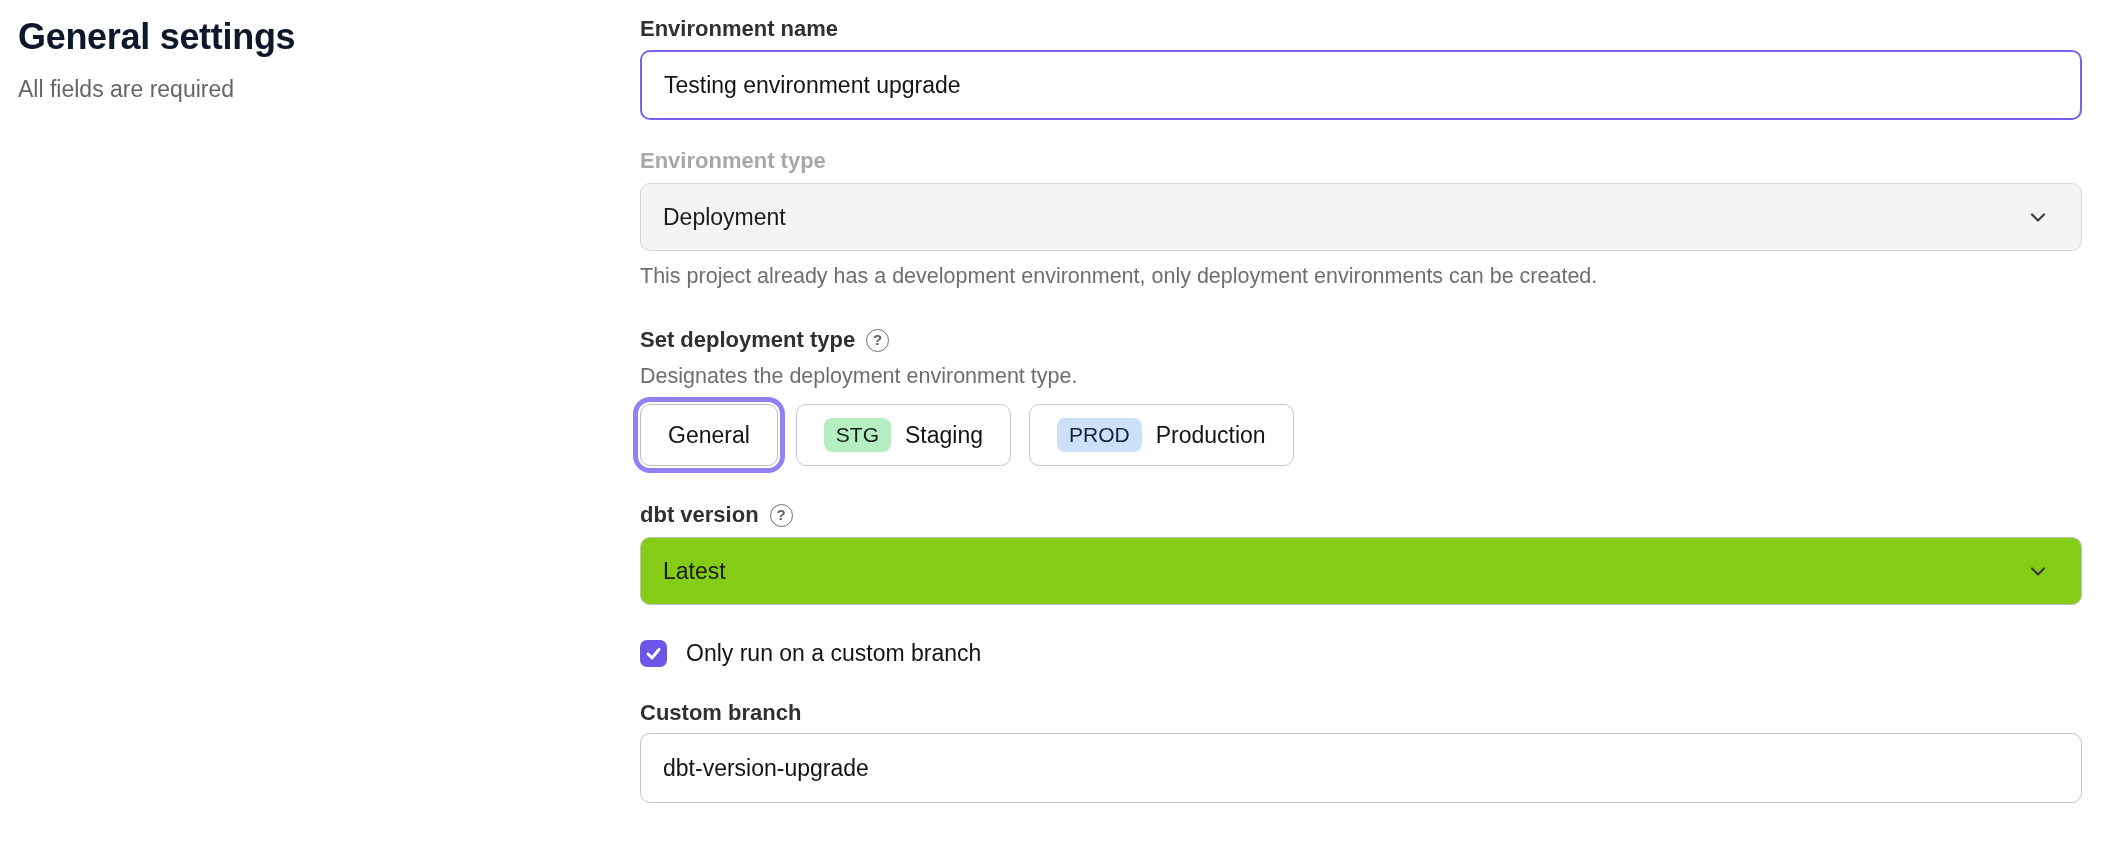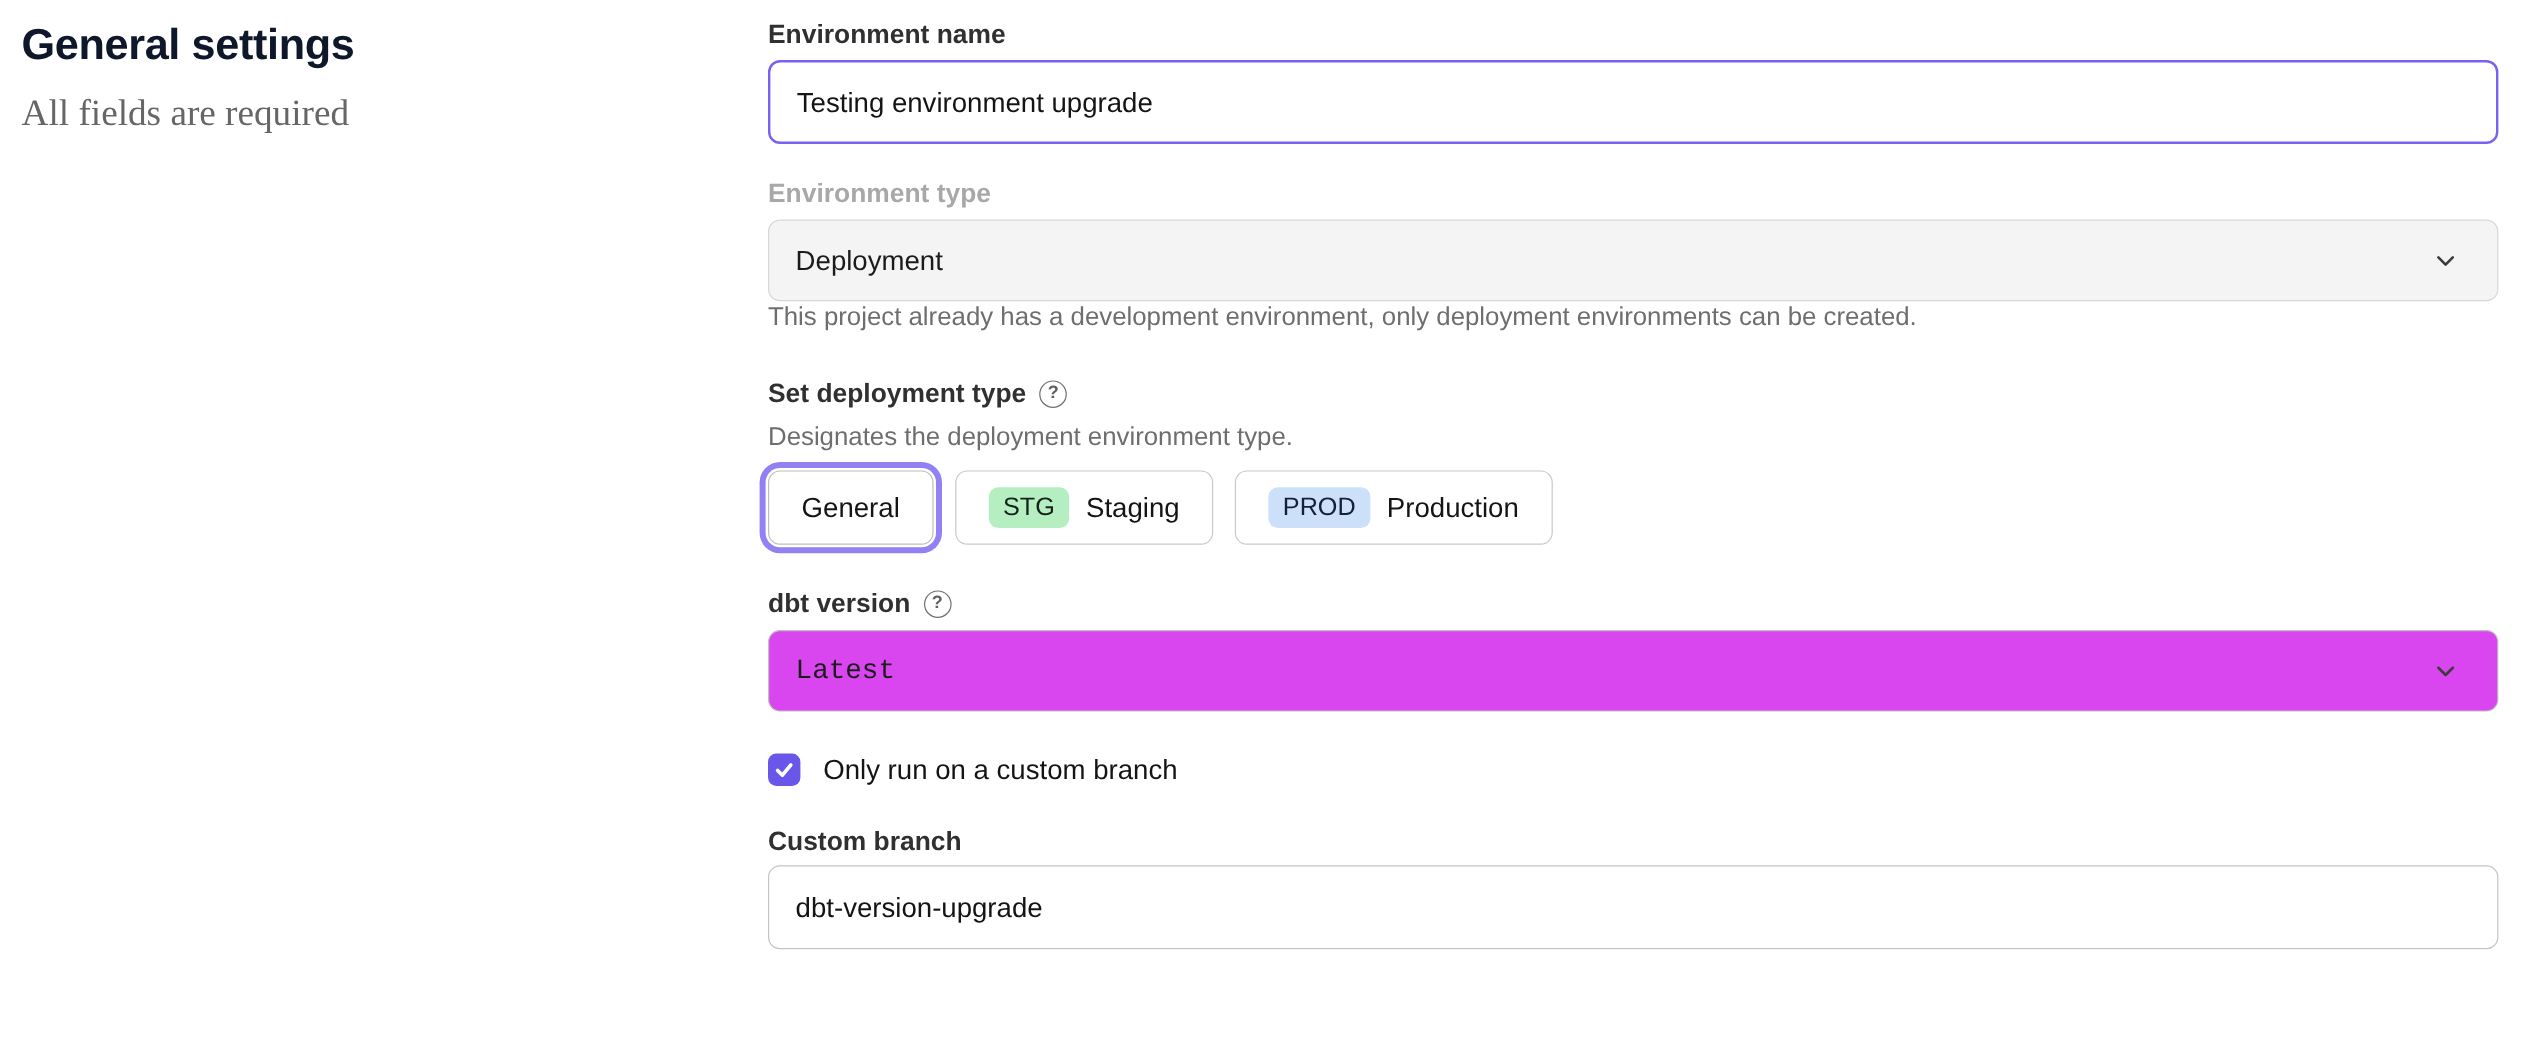--- a/index.html
+++ b/index.html
@@ -9,21 +9,21 @@
     background: #ffffff;
     font-family: "Liberation Sans", sans-serif;
     color: #1a1a1a;
     position: relative;
     overflow: hidden;
   }
 
   
   .left-col { position: absolute; left: 18px; top: 16px; width: 560px; }
   .page-title { font-size: 36px; font-weight: 700; color: #0f172a; margin: 0; letter-spacing: -0.3px; }
-  .page-subtitle { margin-top: 18px; font-size: 31px; color: #666666; font-family: Liberation Serif, serif; }
+  .page-subtitle { margin-top: 18px; font-size: 23px; color: #666666; }
 
   
   .form-col { position: absolute; left: 640px; top: 0; width: 1442px; }
 
   .field-label {
     font-size: 22px; font-weight: 600; color: #303030;
     line-height: 26px; display: flex; align-items: center;
   }
   .field-label.disabled { color: #a8a8a8; }
 
@@ -39,21 +39,21 @@
   .text-input.focused { border: 2.5px solid var(--accent, #7b61f0); }
   .text-input.normal  { border: 1.5px solid #c4c4c4; }
 
   .select-box {
     position: relative; width: 100%; height: 68px;
     border-radius: 10px; display: flex; align-items: center;
     padding: 0 22px; font-size: 23px; color: #1b1b1b;
     cursor: pointer;
   }
   .select-box.disabled { background: #f4f4f5; border: 1.5px solid #d7d7d7; }
-  .select-box.enabled  { background: #d946ef; border: 1.5px solid #bfbfbf; font-family: Liberation Mono, monospace; }
+  .select-box.enabled  { background: #84cc16; border: 1.5px solid #bfbfbf; }
   .select-box .chevron { position: absolute; right: 30px; top: 50%; transform: translateY(-50%); line-height: 0; }
 
   .help-icon {
     width: 23px; height: 23px; margin-left: 11px;
     border: 1.7px solid #6f6f6f; border-radius: 50%;
     color: #606060; font-size: 15px; font-weight: 700;
     display: inline-flex; align-items: center; justify-content: center;
     flex: 0 0 auto;
   }
 
@@ -85,21 +85,21 @@
     display: inline-flex; align-items: center; justify-content: center;
     cursor: pointer; flex: 0 0 auto;
   }
   .checkbox-label { margin-left: 19px; font-size: 23px; color: #141414; }
 
   
   .mt-label1   { margin-top: 16px; }
   .mt-input1   { margin-top: 8px; }
   .mt-label2   { margin-top: 28px; }
   .mt-select1  { margin-top: 9px; }
-  .mt-helper1  { }
+  .mt-helper1  { margin-top: 12px; }
   .mt-label3   { margin-top: 38px; }
   .mt-desc     { margin-top: 10px; }
   .mt-buttons  { margin-top: 15px; }
   .mt-label4   { margin-top: 36px; }
   .mt-select2  { margin-top: 9px; }
   .mt-helper2  { margin-top: 14px; }
   .mt-check    { margin-top: 35px; }
   .mt-label5   { margin-top: 33px; }
   .mt-input3   { margin-top: 7px; }
 </style>

